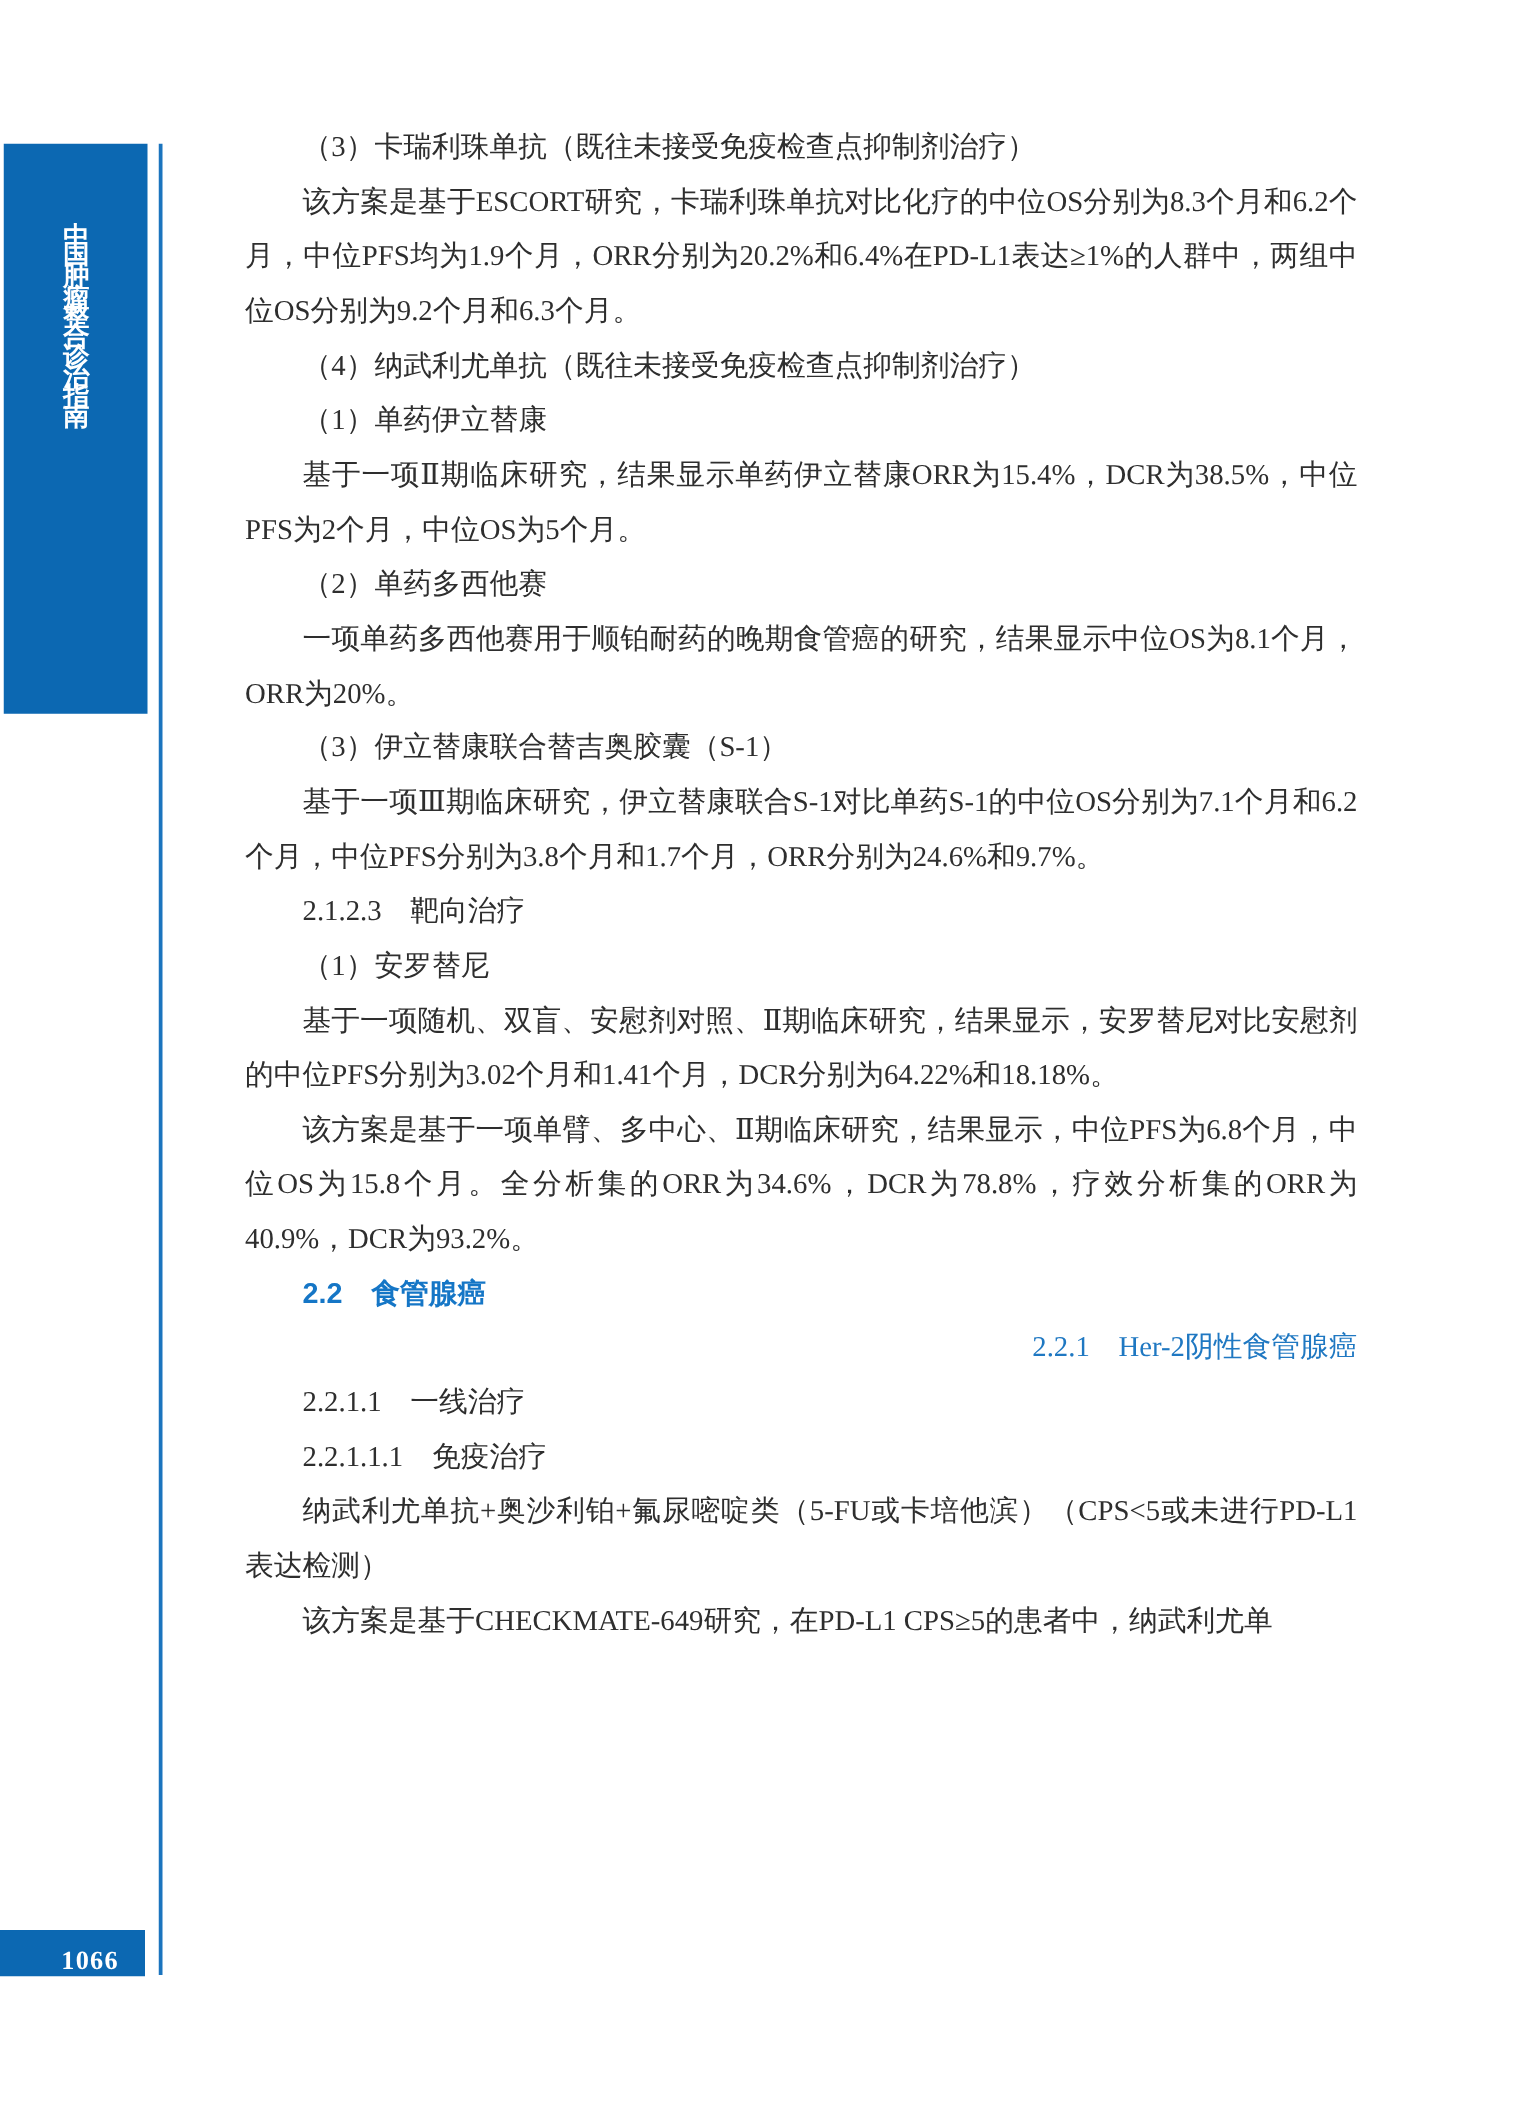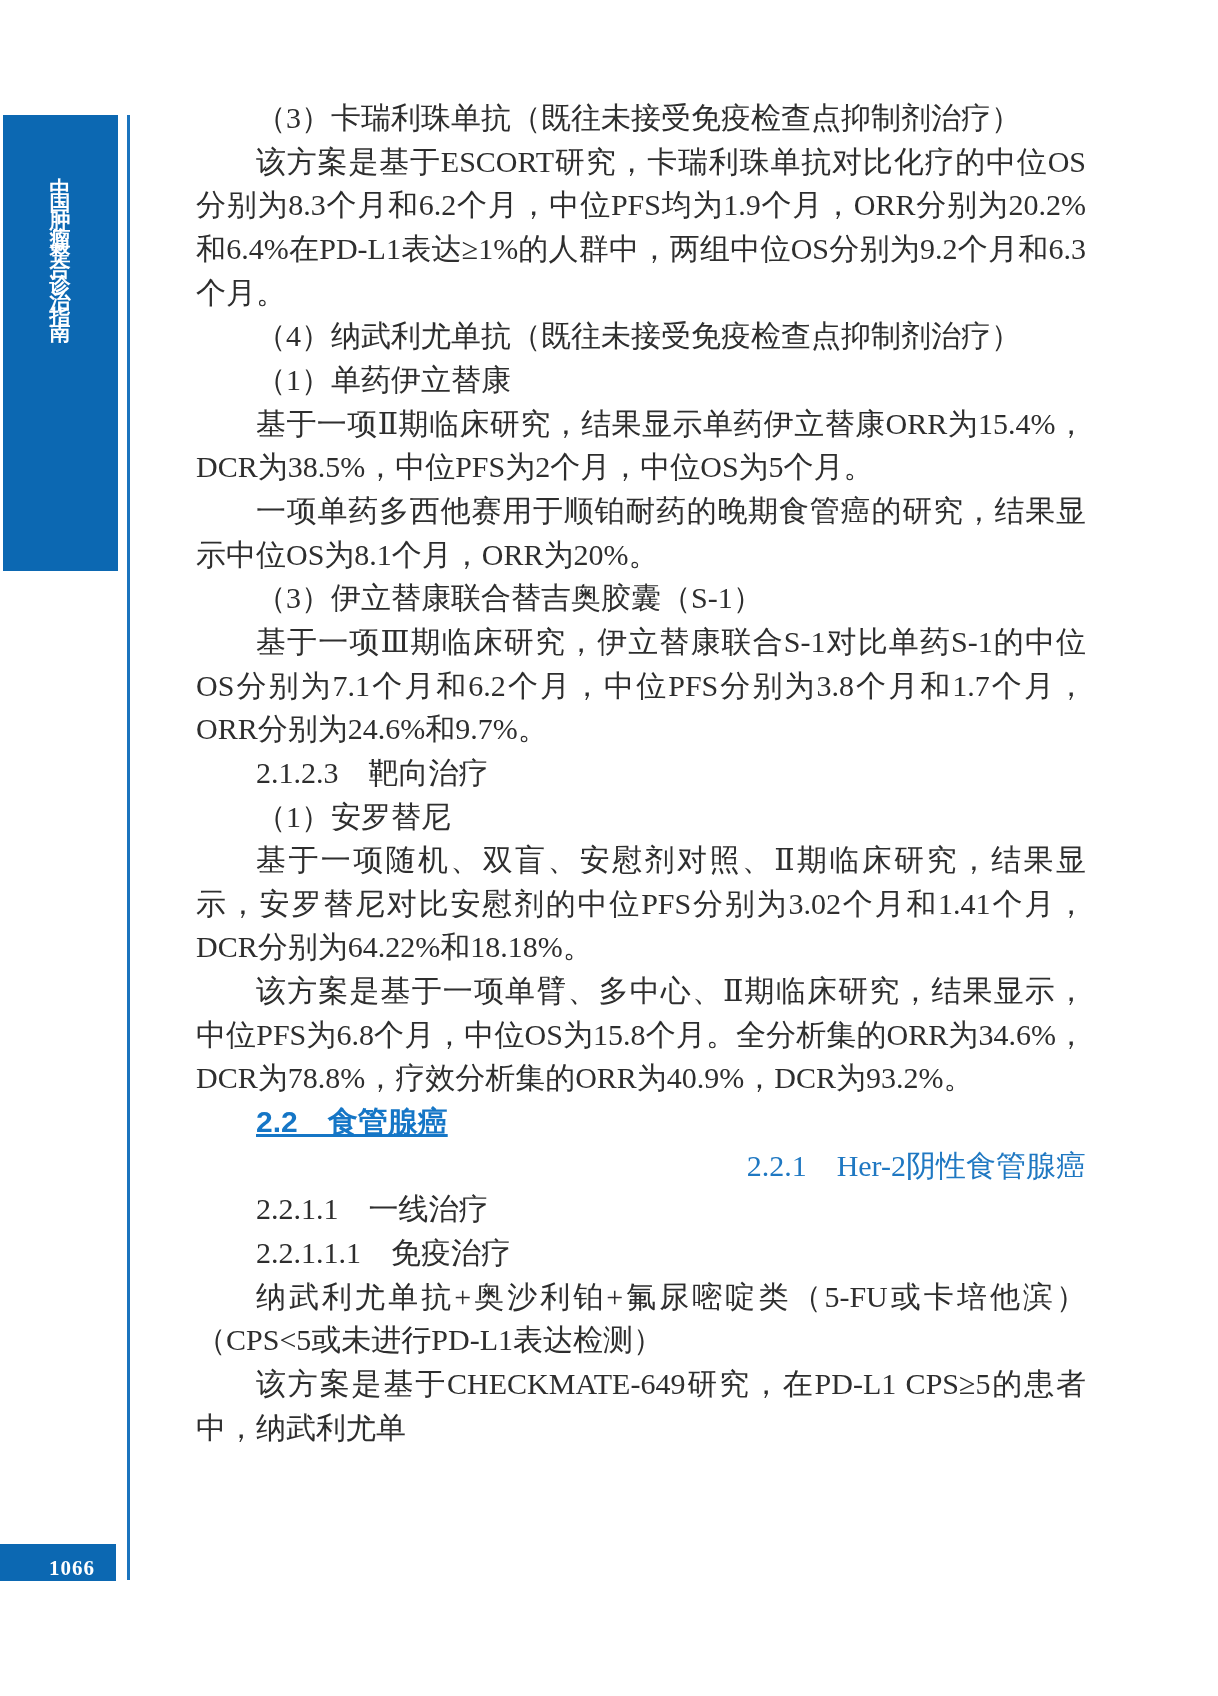--- a/index.html
+++ b/index.html
@@ -50,33 +50,32 @@
     font-family:"Liberation Serif","DejaVu Serif",serif;
     font-weight:bold;font-size:21px;color:var(--page-number-text);
     letter-spacing:1px;
   }
   
   .content{
     position:absolute;left:196px;top:96px;width:890px;
   }
   .content p{
     margin:0;
-    font-size:30px;
+    font-size:23px;
     line-height:43.65px;
     text-align:justify;
     text-indent:2em;
     color:var(--body-text);
     word-break:break-word;
   }
   .content p.sec-blue-bold{
     font-family:"Liberation Sans","DejaVu Sans",sans-serif;
     font-weight:bold;
     color:var(--heading-blue);
     text-align:left;
-    text-decoration:underline;
   }
   .content p.sec-blue{
     color:var(--subheading-blue);
     text-align:right;
   }
 </style>
 </head>
 <body>
 
 <div class="page">
@@ -90,20 +89,21 @@
   <div class="page-num-box">
     <span class="page-num">1066</span>
   </div>
 
   <div class="content">
     <p>（3）卡瑞利珠单抗（既往未接受免疫检查点抑制剂治疗）</p>
     <p>该方案是基于ESCORT研究，卡瑞利珠单抗对比化疗的中位OS分别为8.3个月和6.2个月，中位PFS均为1.9个月，ORR分别为20.2%和6.4%在PD-L1表达≥1%的人群中，两组中位OS分别为9.2个月和6.3个月。</p>
     <p>（4）纳武利尤单抗（既往未接受免疫检查点抑制剂治疗）</p>
     <p>（1）单药伊立替康</p>
     <p>基于一项Ⅱ期临床研究，结果显示单药伊立替康ORR为15.4%，DCR为38.5%，中位PFS为2个月，中位OS为5个月。</p>
+    <p>（2）单药多西他赛</p>
     <p>一项单药多西他赛用于顺铂耐药的晚期食管癌的研究，结果显示中位OS为8.1个月，ORR为20%。</p>
     <p>（3）伊立替康联合替吉奥胶囊（S-1）</p>
     <p>基于一项Ⅲ期临床研究，伊立替康联合S-1对比单药S-1的中位OS分别为7.1个月和6.2个月，中位PFS分别为3.8个月和1.7个月，ORR分别为24.6%和9.7%。</p>
     <p>2.1.2.3　靶向治疗</p>
     <p>（1）安罗替尼</p>
     <p>基于一项随机、双盲、安慰剂对照、Ⅱ期临床研究，结果显示，安罗替尼对比安慰剂的中位PFS分别为3.02个月和1.41个月，DCR分别为64.22%和18.18%。</p>
     <p>该方案是基于一项单臂、多中心、Ⅱ期临床研究，结果显示，中位PFS为6.8个月，中位OS为15.8个月。全分析集的ORR为34.6%，DCR为78.8%，疗效分析集的ORR为40.9%，DCR为93.2%。</p>
     <p class="sec-blue-bold">2.2　食管腺癌</p>
     <p class="sec-blue">2.2.1　Her-2阴性食管腺癌</p>
     <p>2.2.1.1　一线治疗</p>

